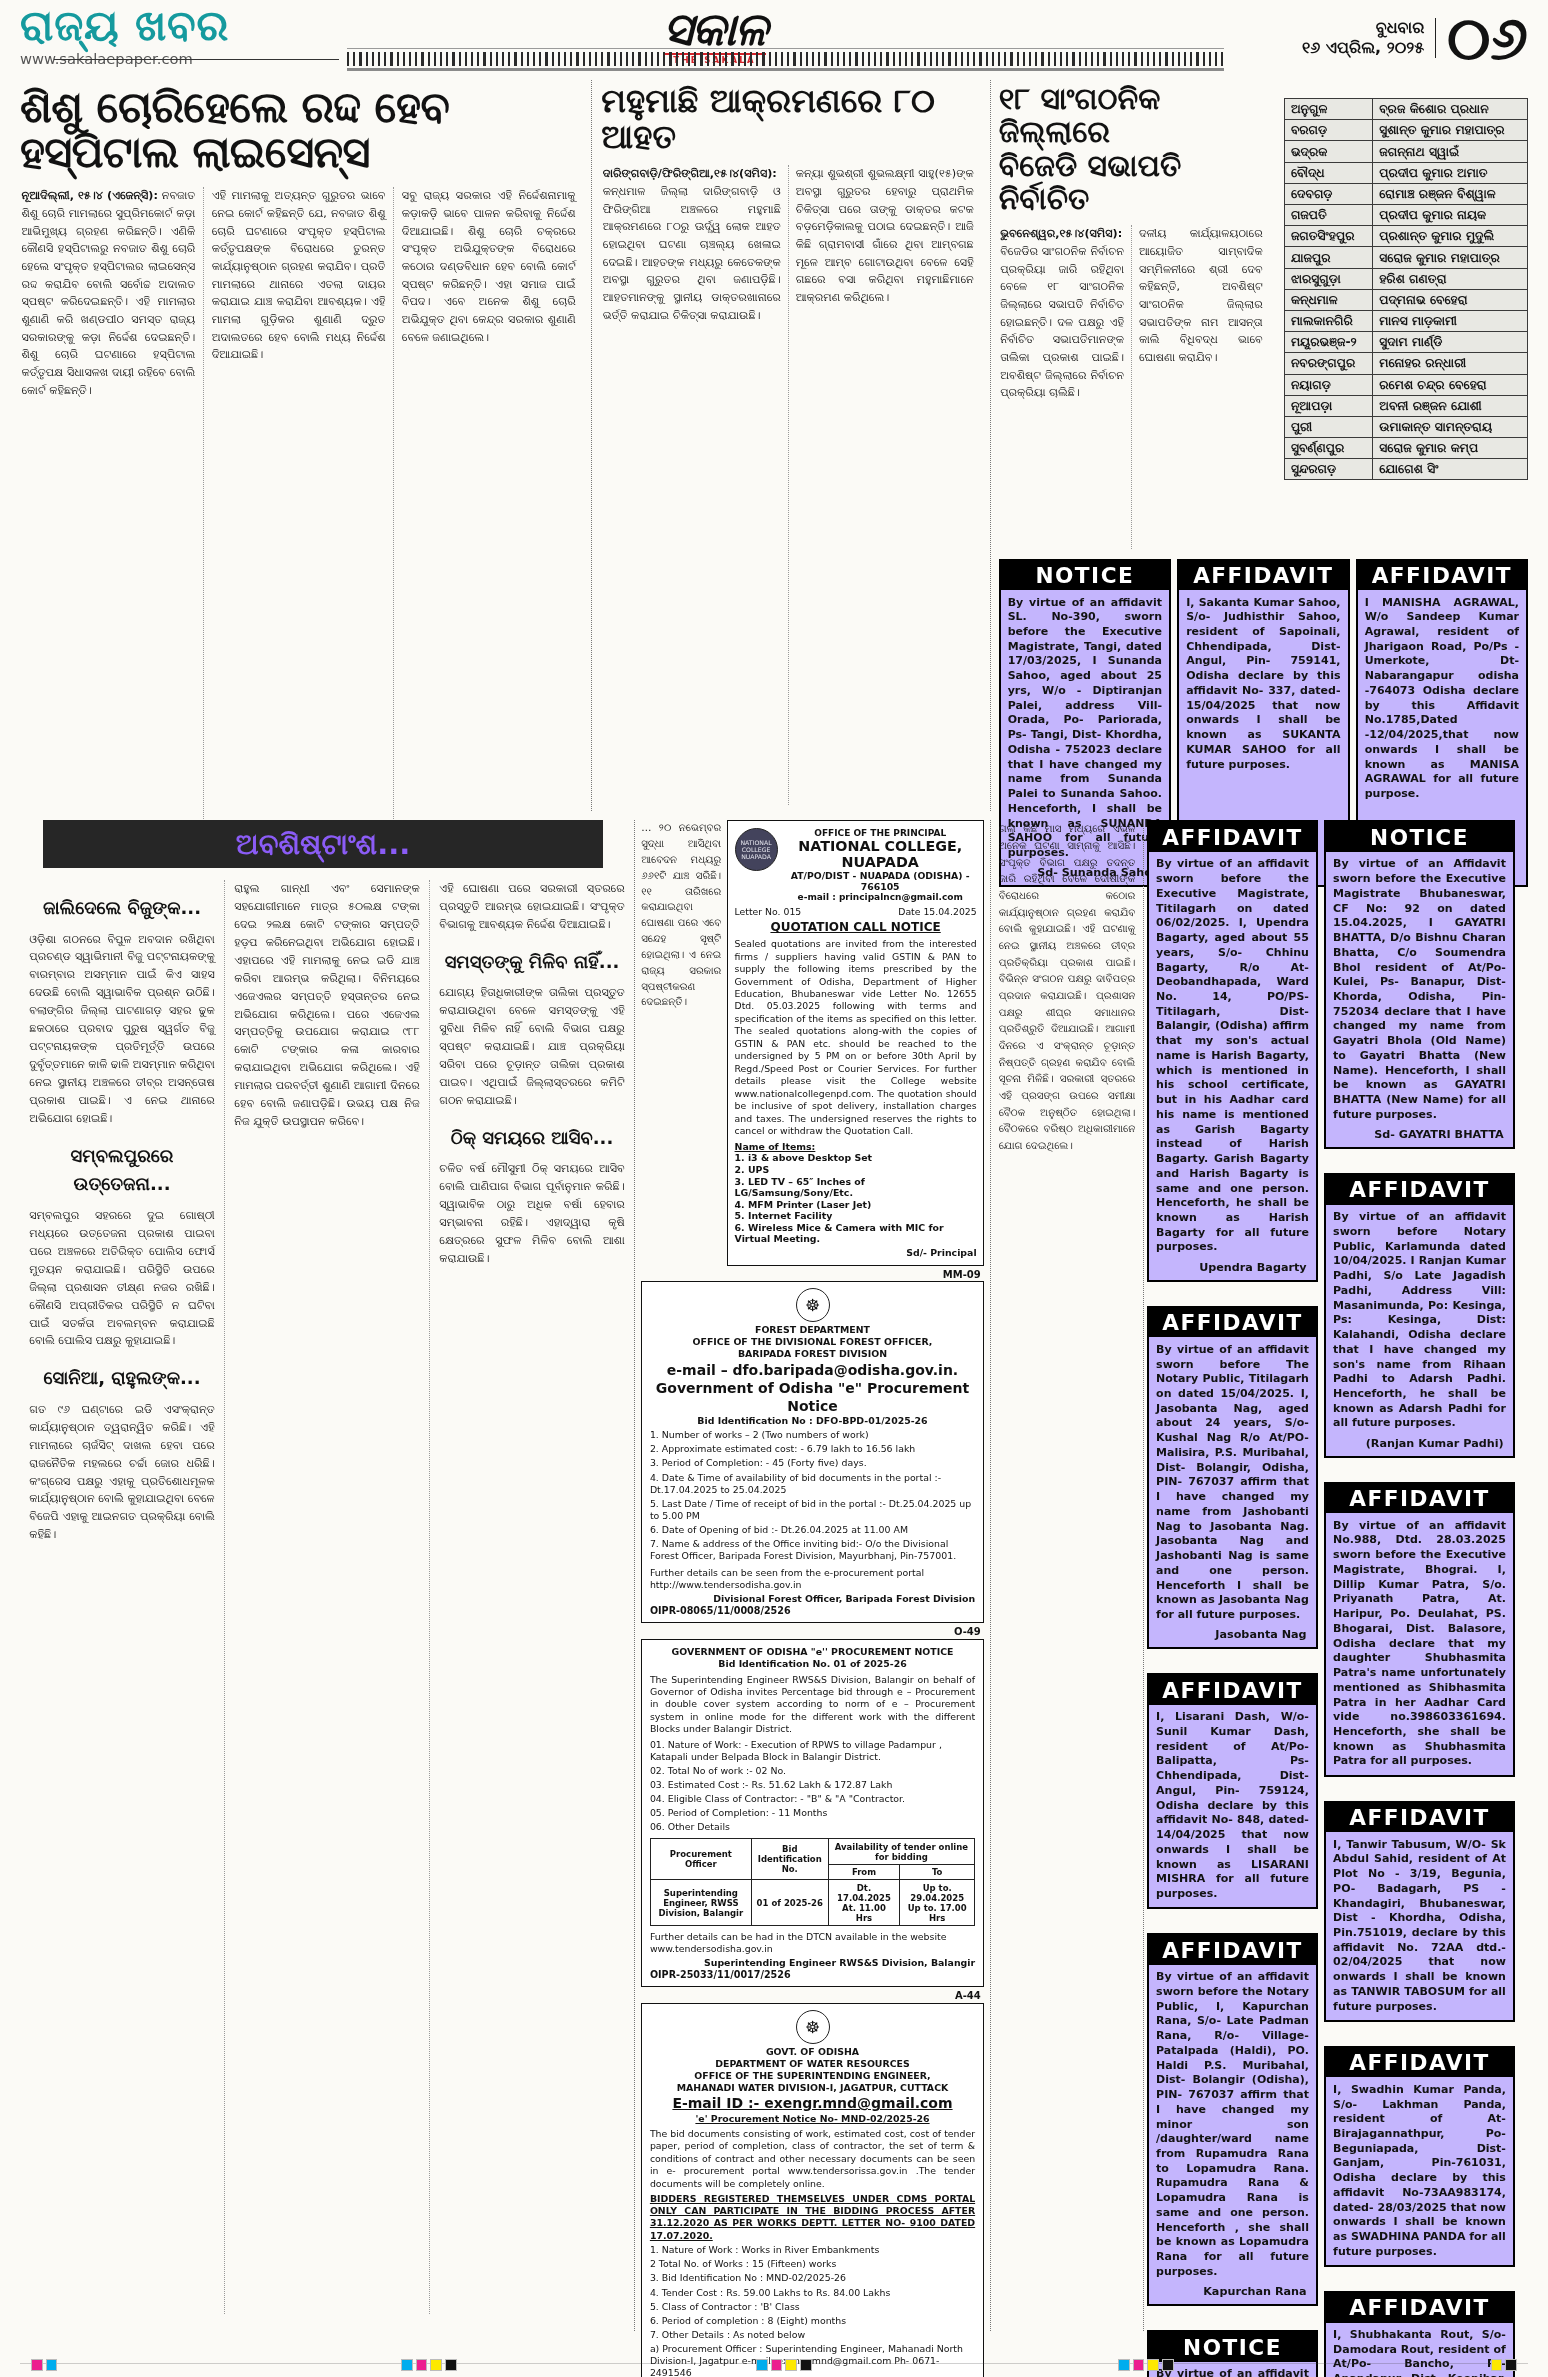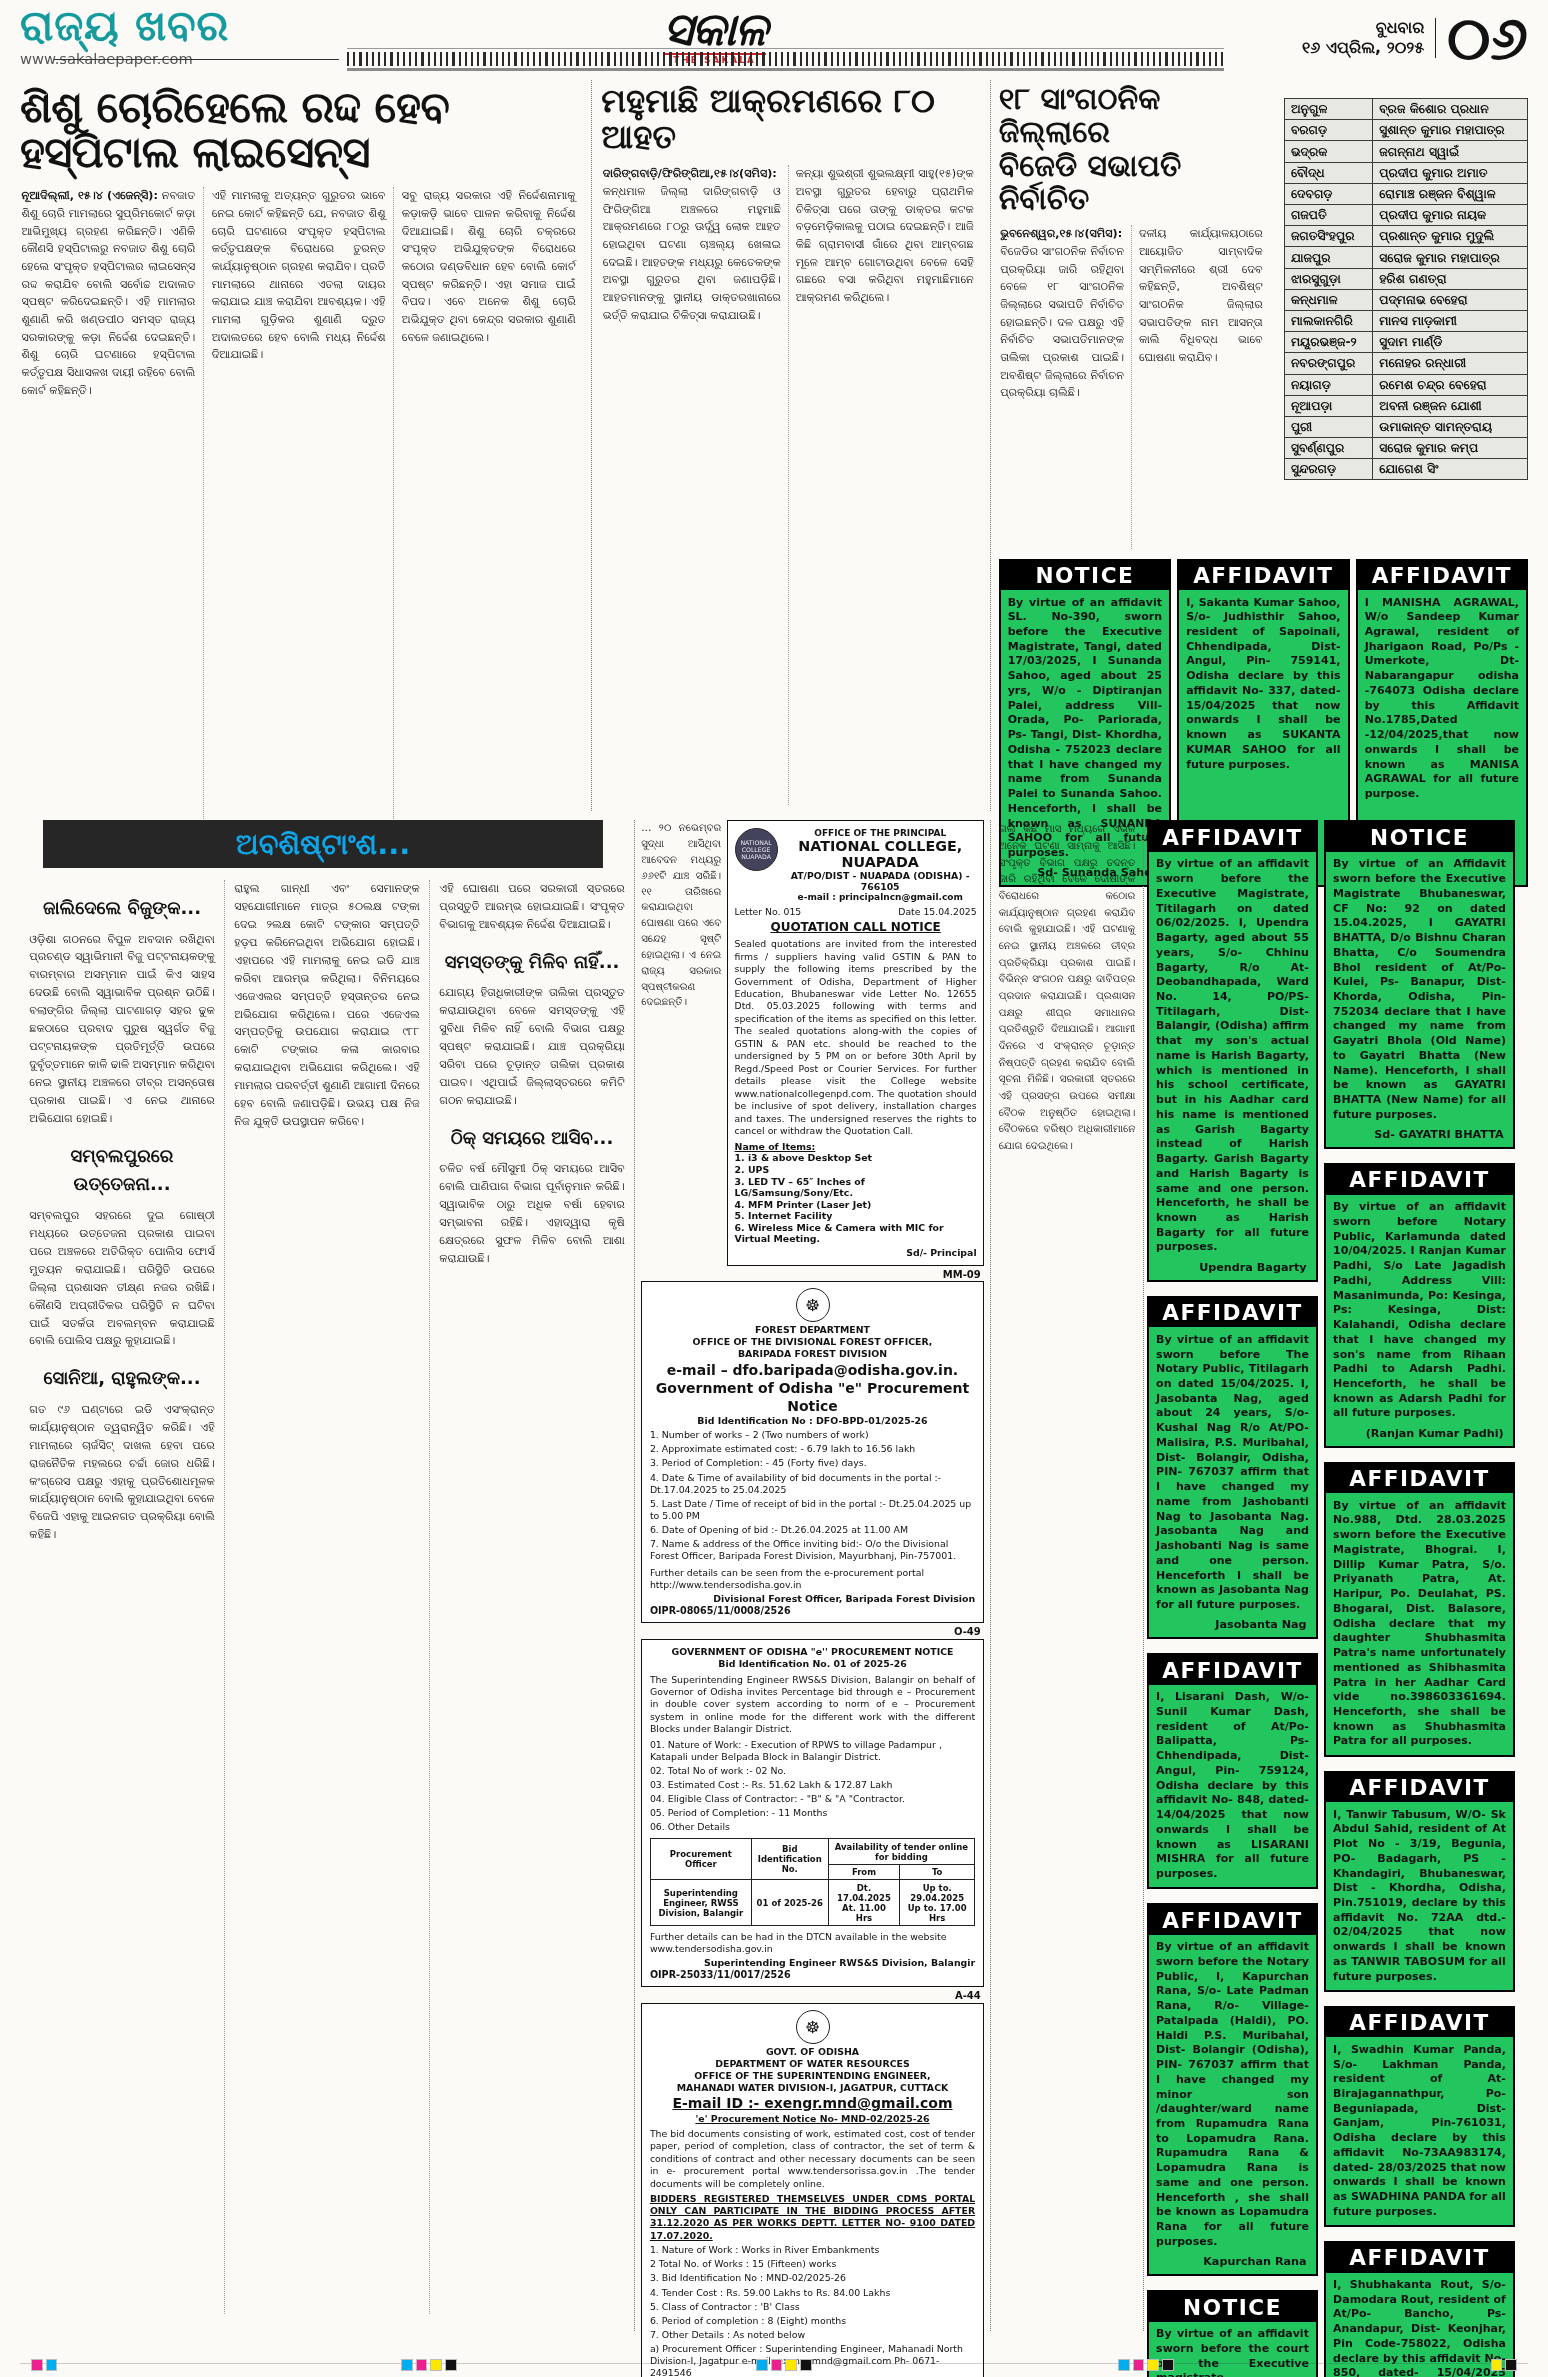--- a/index.html
+++ b/index.html
@@ -35,29 +35,29 @@
 .cols2>div:first-child{border-left:none;padding-left:1.5px}
 .r1right{flex:1;display:flex;flex-direction:column;padding-left:7.7px}
 .r1top{display:flex;gap:14px}
 .art3{width:271px}
 .art3 .cols2{height:324px}
 .dtablewrap{flex:1}
 table.dtable{width:100%;border-collapse:collapse;margin-top:18px}
 table.dtable td{border:1.5px solid #3a3a3a;background:#e8e8e3;font-size:12.3px;font-weight:600;padding:3.1px 6.2px;white-space:nowrap}
 .legalrow{display:flex;gap:6.2px;margin-top:9.3px;align-items:stretch}
 
-.lbox{border:2.7px solid #000;background:#22c55e;flex:1;margin-bottom:14px}
+.lbox{border:2.7px solid #000;background:#c4b5fd;flex:1;margin-bottom:24px}
 .lhead{background:#000;color:#fff;text-align:center;font-weight:800;font-size:21.6px;letter-spacing:1.5px;padding:2.3px 0}
 .lbody{padding:5.4px 7px;font-weight:700;font-size:11px;text-align:justify;line-height:1.34}
 .lsig{text-align:right;font-weight:800;font-size:11.2px;padding:0 9.3px 6.2px}
 .lsig:empty{display:none}
 
 .row2{display:flex;padding:0 20px;margin-top:9.3px;height:1511px}
 .contL{width:615px;border-right:1.2px dotted #777}
-.bar{background:#262626;color:#0ea5e9;text-align:center;font-size:29px;font-weight:700;padding:6.2px 0;margin:0 31px 12.3px 23px}
+.bar{background:#262626;color:#8b5cf6;text-align:center;font-size:29px;font-weight:700;padding:6.2px 0;margin:0 31px 12.3px 23px}
 .c3{display:flex;height:1434px;overflow:hidden}
 .c3>div{flex:1;padding:0 9.3px;border-left:1.2px dotted #999;font-size:11.2px;text-align:justify;line-height:1.6}
 .c3>div:first-child{border-left:none}
 .c3 h3{text-align:center;font-size:18px;font-weight:800;margin:14px 0 7.7px}
 .c3 p{margin-bottom:9.3px}
 .midcol{width:356px;padding:0 6.2px;border-right:1.2px dotted #777}
 .ncrow{display:flex;gap:6.2px}
 .odiastrip{width:80px;font-size:10.2px;text-align:justify;line-height:1.55}
 .ncbox{flex:1;border:1.9px solid #111;background:#fff;padding:6.2px;font-size:9.4px}
 .nc-top{display:flex;gap:6.2px;align-items:flex-start}

